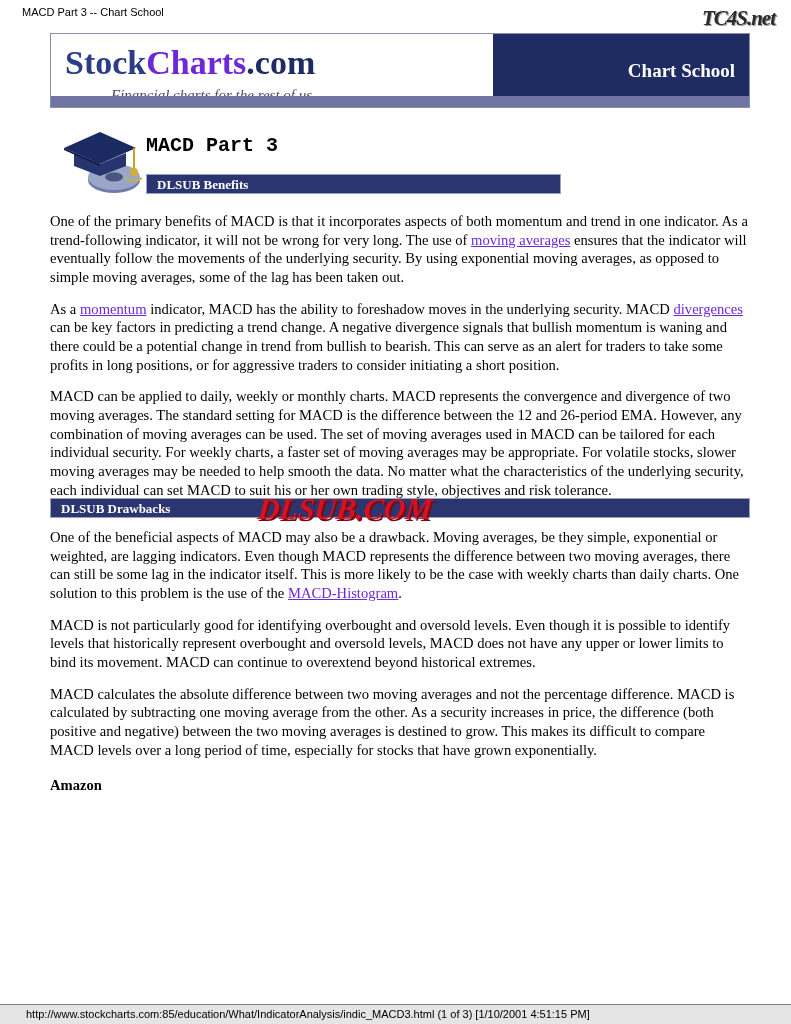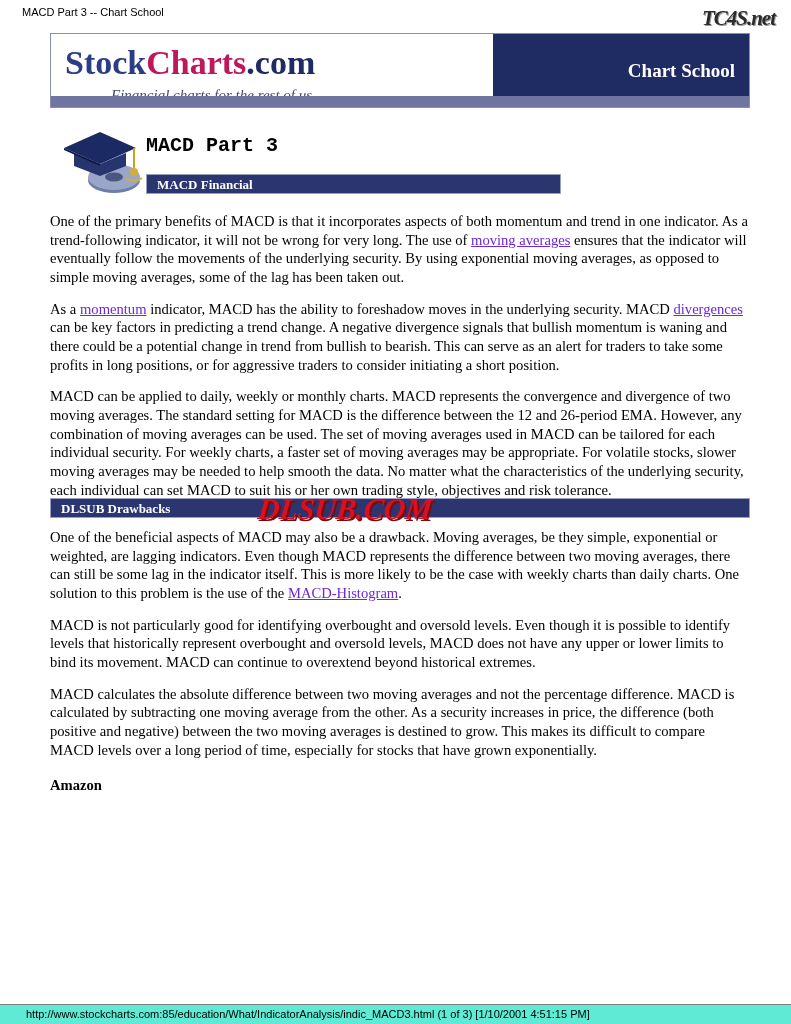--- a/index.html
+++ b/index.html
@@ -74,21 +74,21 @@
     position: absolute;
     left: 14px;
     top: 10px;
     font-family: "Liberation Serif", serif;
     font-size: 34px;
     font-weight: bold;
     white-space: nowrap;
     color: #1f2b63;
   }
   .banner-logo .stock { color: #2c3d86; }
-  .banner-logo .charts { color: #be185d; margin-top: 34px; }
+  .banner-logo .charts { color: #6d28d9; margin-top: 34px; }
   .banner-logo .dotcom { color: #1f2b63; }
   .banner-tag {
     position: absolute;
     left: 60px;
     top: 53px;
     font-family: "Liberation Serif", serif;
     font-style: italic;
     font-size: 15px;
     color: #444a6b;
     white-space: nowrap;
@@ -216,21 +216,21 @@
   }
 
   
   .status-bar {
     position: absolute;
     left: 0;
     bottom: 0;
     width: 791px;
     height: 20px;
     border-top: 1px solid #808080;
-    background: #5eead4;
+    background: #e5e5e5;
     box-sizing: border-box;
   }
   .status-text {
     position: absolute;
     left: 26px;
     top: 3px;
     font-family: "Liberation Sans", sans-serif;
     font-size: 11px;
     color: #000;
     white-space: nowrap;
@@ -265,21 +265,21 @@
       <polygon points="8,26 44,42 44,44 8,28" fill="#0f1a44"></polygon>
       <line x1="78" y1="26" x2="78" y2="48" stroke="#c9a227" stroke-width="2"></line>
       <circle cx="78" cy="50" r="4" fill="#d4af37"></circle>
       <path d="M70 56 q8 6 16 0" stroke="#d4af37" stroke-width="2" fill="none"></path>
     </svg>
   </div>
 
   <div class="page-title">MACD Part 3</div>
 
   <div class="section-bar" id="bar-benefits">
-    <span>MACD Financial</span>
+    <span>DLSUB Benefits</span>
   </div>
 
   <div class="content" id="content-top">
     <p class="para">One of the primary benefits of MACD is that it incorporates aspects of both momentum and trend in one indicator. As a trend-following indicator, it will not be wrong for very long. The use of <a href="#" class="inline-link">moving averages</a> ensures that the indicator will eventually follow the movements of the underlying security. By using exponential moving averages, as opposed to simple moving averages, some of the lag has been taken out.</p>
     <p class="para">As a <a href="#" class="inline-link">momentum</a> indicator, MACD has the ability to foreshadow moves in the underlying security. MACD <a href="#" class="inline-link">divergences</a> can be key factors in predicting a trend change. A negative divergence signals that bullish momentum is waning and there could be a potential change in trend from bullish to bearish. This can serve as an alert for traders to take some profits in long positions, or for aggressive traders to consider initiating a short position.</p>
     <p class="para">MACD can be applied to daily, weekly or monthly charts. MACD represents the convergence and divergence of two moving averages. The standard setting for MACD is the difference between the 12 and 26-period EMA. However, any combination of moving averages can be used. The set of moving averages used in MACD can be tailored for each individual security. For weekly charts, a faster set of moving averages may be appropriate. For volatile stocks, slower moving averages may be needed to help smooth the data. No matter what the characteristics of the underlying security, each individual can set MACD to suit his or her own trading style, objectives and risk tolerance.</p>
   </div>
 
   <div class="section-bar" id="bar-drawbacks">
     <span>DLSUB Drawbacks</span>

